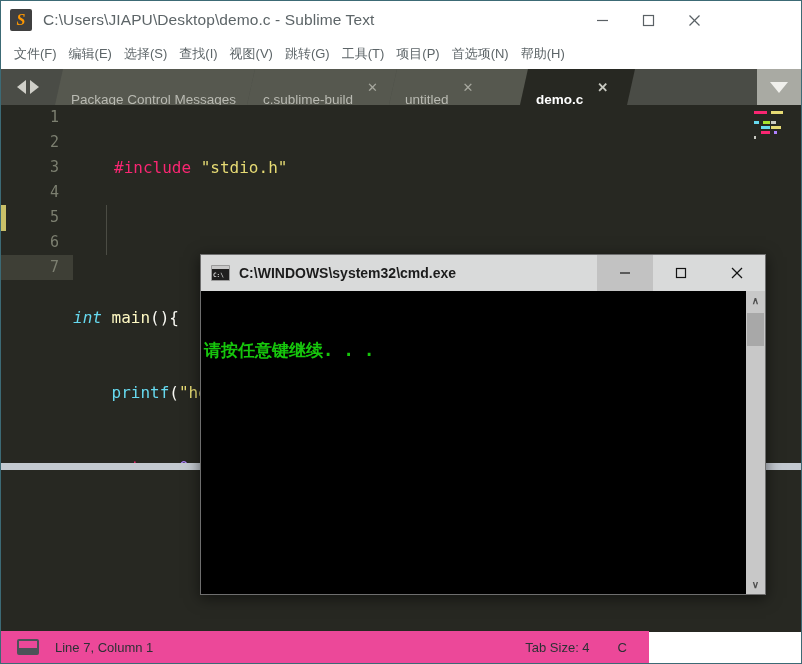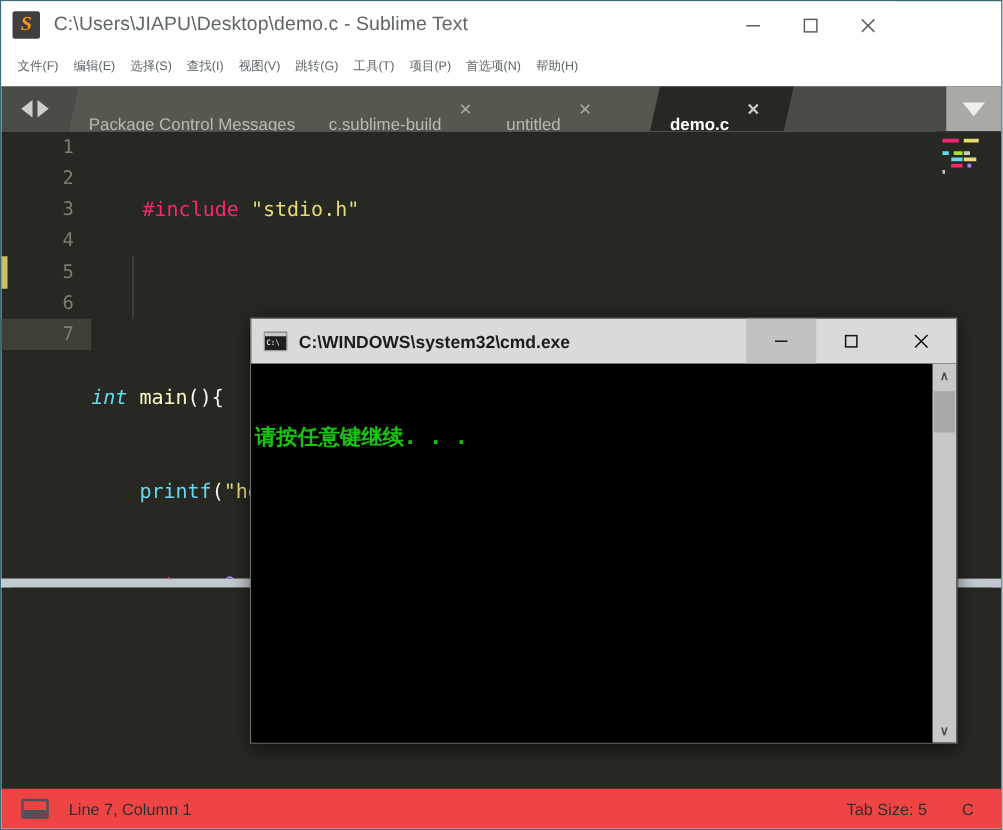--- a/index.html
+++ b/index.html
@@ -74,21 +74,21 @@
   .menubar {
     position: absolute;
     left: 0; top: 38px;
     width: 800px; height: 30px;
     background: #ffffff;
     display: flex;
     align-items: center;
     padding-left: 7px;
   }
   .menu-item {
-    font-size: 10px;
+    font-size: 13px;
     color: #5d6568;
     padding: 3px 6px 3px 6px;
     white-space: nowrap;
     line-height: 18px;
   }
 
   
   .tabbar {
     position: absolute;
     left: 0; top: 68px;
@@ -250,22 +250,22 @@
     position: absolute;
     left: 8px; top: 0;
     right: 8px; bottom: 8px;
     background: #272822;
   }
 
   
   .statusbar {
     position: absolute;
     left: 0; bottom: 0;
-    width: 800px; height: 32px;
-    background: #ef4444;
+    width: 648px; height: 32px;
+    background: #ec4899;
     display: flex;
     align-items: center;
   }
   .sb-icon {
     width: 22px; height: 16px;
     margin-left: 16px;
     border: 2px solid #4c5258;
     border-radius: 2px;
     position: relative;
     flex: 0 0 auto;
@@ -530,21 +530,21 @@
 
   <div class="panel-divider"></div>
   <div class="build-panel">
     <div class="build-inner"></div>
   </div>
 
   <div class="statusbar">
     <span class="sb-icon"></span>
     <span class="sb-pos">Line 7, Column 1</span>
     <span class="sb-right">
-      <span>Tab Size: 5</span>
+      <span>Tab Size: 4</span>
       <span>C</span>
     </span>
   </div>
 
   <div class="cmdwin">
     <div class="cmd-title">
       <span class="cmd-icon"></span>
       <span class="cmd-title-text">C:\WINDOWS\system32\cmd.exe</span>
       <span class="cmd-ctrls">
         <span class="cmd-btn min">

